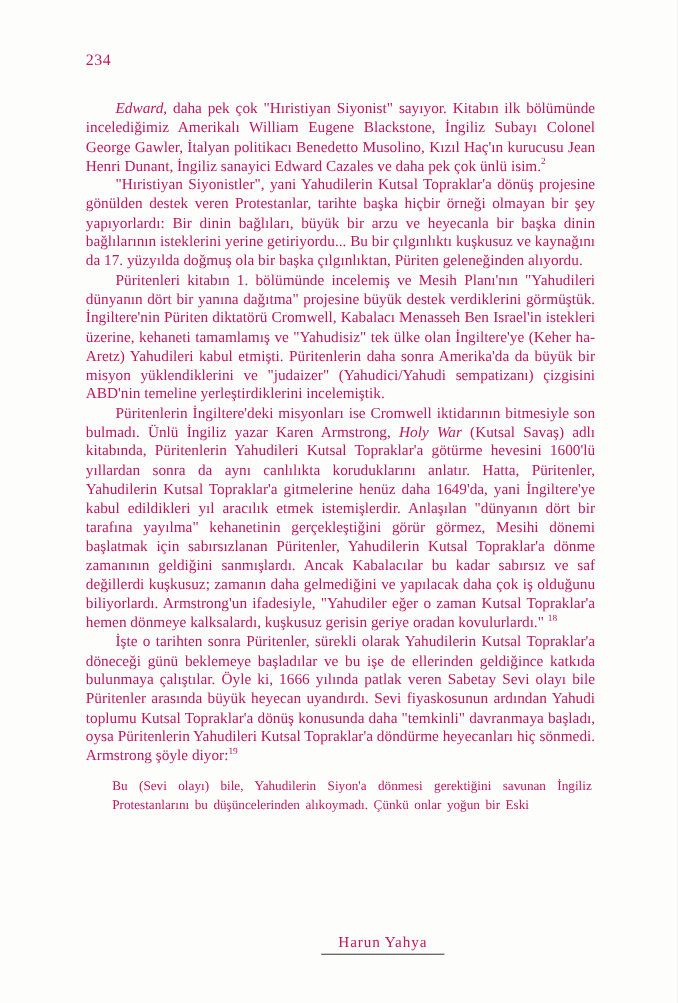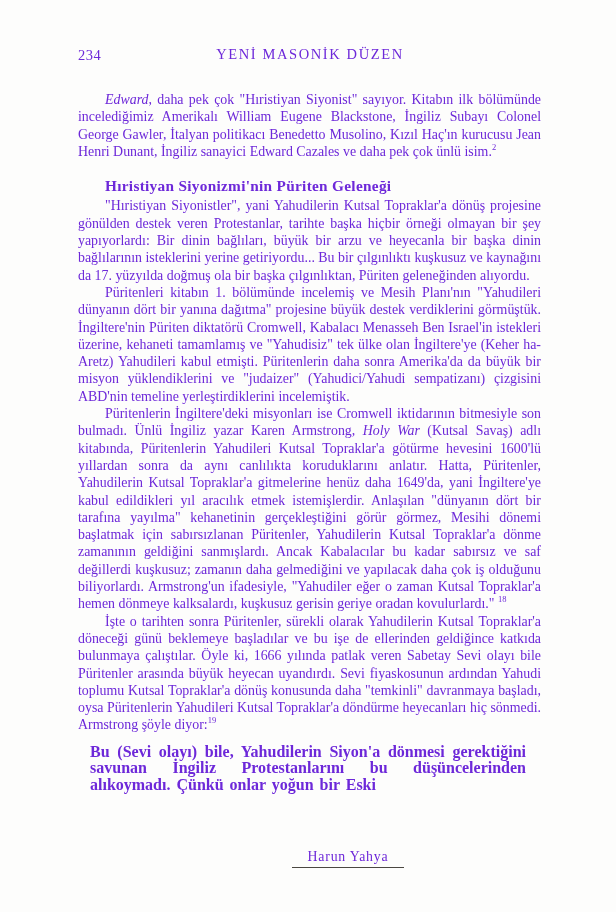--- a/index.html
+++ b/index.html
@@ -7,21 +7,21 @@
     padding: 0;
     background: #e8e8e6;
   }
   .page {
     position: relative;
     width: 616px;
     height: 912px;
     margin: 0 auto;
     background: #fdfdfc;
     font-family: "Liberation Serif", "DejaVu Serif", serif;
-    color: #6d28d9;
+    color: #be185d;
     overflow: hidden;
   }
   
   .running-head {
     position: absolute;
     top: 46px;
     left: 78px;
     right: 74px;
     height: 20px;
   }
@@ -65,27 +65,26 @@
   }
   sup.fnref {
     font-size: 8.5px;
     line-height: 0;
     vertical-align: super;
     letter-spacing: 0;
   }
   em.ital { font-style: italic; }
   
   .block-quote {
-    margin: 10px 0 0 12px;
+    margin: 10px 0 0 24px;
     width: 436px;
-    font-size: 16px;
+    font-size: 12px;
     line-height: 16.4px;
     text-align: justify;
     word-spacing: 2px;
-    font-weight: bold;
   }
   
   .page-footer {
     position: absolute;
     top: 849px;
     left: 0;
     width: 612px;
     text-align: center;
     font-size: 13.8px;
     letter-spacing: 0.8px;
@@ -97,27 +96,25 @@
     border-bottom: 1.2px solid #4a4741;
   }
 </style>
 </head>
 <body>
 
 <div class="page">
 
   <header class="running-head">
     <span class="pagenum">234</span>
-    <span class="head-title">YENİ MASONİK DÜZEN</span>
   </header>
 
   <main class="body-text">
 
     <p class="para"><em class="ital">Edward</em><span>, daha pek çok "Hıristiyan Siyonist" sayıyor. Kitabın ilk bölümünde incelediğimiz Amerikalı William Eugene Blackstone, İngiliz Subayı Colonel George Gawler, İtalyan politikacı Benedetto Musolino, Kızıl Haç'ın kurucusu Jean Henri Dunant, İngiliz sanayici Edward Cazales ve daha pek çok ünlü isim.</span><sup class="fnref">2</sup></p>
-      <h2 class="section-heading"><span>Hıristiyan Siyonizmi'nin Püriten Geleneği</span></h2>
       <p class="para"><span>"Hıristiyan Siyonistler", yani Yahudilerin Kutsal Topraklar'a dönüş projesine gönülden destek veren Protestanlar, tarihte başka hiçbir örneği olmayan bir şey yapıyorlardı: Bir dinin bağlıları, büyük bir arzu ve heyecanla bir başka dinin bağlılarının isteklerini yerine getiriyordu... Bu bir çılgınlıktı kuşkusuz ve kaynağını da 17. yüzyılda doğmuş ola bir başka çılgınlıktan, Püriten geleneğinden alıyordu.</span></p>
       <p class="para"><span>Püritenleri kitabın 1. bölümünde incelemiş ve Mesih Planı'nın "Yahudileri dünyanın dört bir yanına dağıtma" projesine büyük destek verdiklerini görmüştük. İngiltere'nin Püriten diktatörü Cromwell, Kabalacı Menasseh Ben Israel'in istekleri üzerine, kehaneti tamamlamış ve "Yahudisiz" tek ülke olan İngiltere'ye (Keher ha-Aretz) Yahudileri kabul etmişti. Püritenlerin daha sonra Amerika'da da büyük bir misyon yüklendiklerini ve "judaizer" (Yahudici/Yahudi sempatizanı) çizgisini ABD'nin temeline yerleştirdiklerini incelemiştik.</span></p>
       <p class="para"><span>Püritenlerin İngiltere'deki misyonları ise Cromwell iktidarının bitmesiyle son bulmadı. Ünlü İngiliz yazar Karen Armstrong, </span><em class="ital">Holy War</em><span> (Kutsal Savaş) adlı kitabında, Püritenlerin Yahudileri Kutsal Topraklar'a götürme hevesini 1600'lü yıllardan sonra da aynı canlılıkta koruduklarını anlatır. Hatta, Püritenler, Yahudilerin Kutsal Topraklar'a gitmelerine henüz daha 1649'da, yani İngiltere'ye kabul edildikleri yıl aracılık etmek istemişlerdir. Anlaşılan "dünyanın dört bir tarafına yayılma" kehanetinin gerçekleştiğini görür görmez, Mesihi dönemi başlatmak için sabırsızlanan Püritenler, Yahudilerin Kutsal Topraklar'a dönme zamanının geldiğini sanmışlardı. Ancak Kabalacılar bu kadar sabırsız ve saf değillerdi kuşkusuz; zamanın daha gelmediğini ve yapılacak daha çok iş olduğunu biliyorlardı. Armstrong'un ifadesiyle, "Yahudiler eğer o zaman Kutsal Topraklar'a hemen dönmeye kalksalardı, kuşkusuz gerisin geriye oradan kovulurlardı." </span><sup class="fnref">18</sup></p>
       <p class="para"><span>İşte o tarihten sonra Püritenler, sürekli olarak Yahudilerin Kutsal Topraklar'a döneceği günü beklemeye başladılar ve bu işe de ellerinden geldiğince katkıda bulunmaya çalıştılar. Öyle ki, 1666 yılında patlak veren Sabetay Sevi olayı bile Püritenler arasında büyük heyecan uyandırdı. Sevi fiyaskosunun ardından Yahudi toplumu Kutsal Topraklar'a dönüş konusunda daha "temkinli" davranmaya başladı, oysa Püritenlerin Yahudileri Kutsal Topraklar'a döndürme heyecanları hiç sönmedi. Armstrong şöyle diyor:</span><sup class="fnref">19</sup></p>
       <blockquote class="block-quote">Bu (Sevi olayı) bile, Yahudilerin Siyon'a dönmesi gerektiğini savunan İngiliz Protestanlarını bu düşüncelerinden alıkoymadı. Çünkü onlar yoğun bir Eski</blockquote>
   </main>
 
   <footer class="page-footer">
     <span class="author">Harun Yahya</span>
   </footer>

